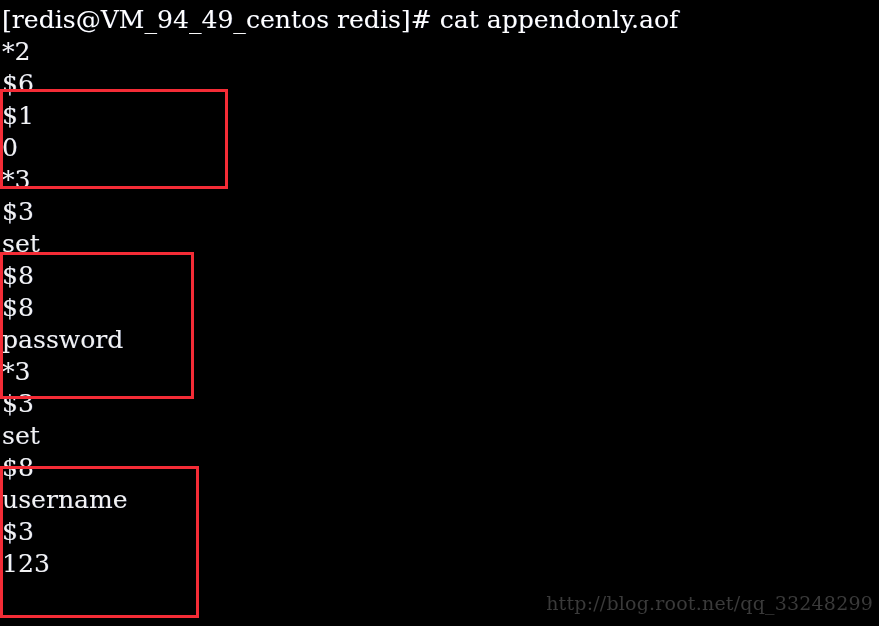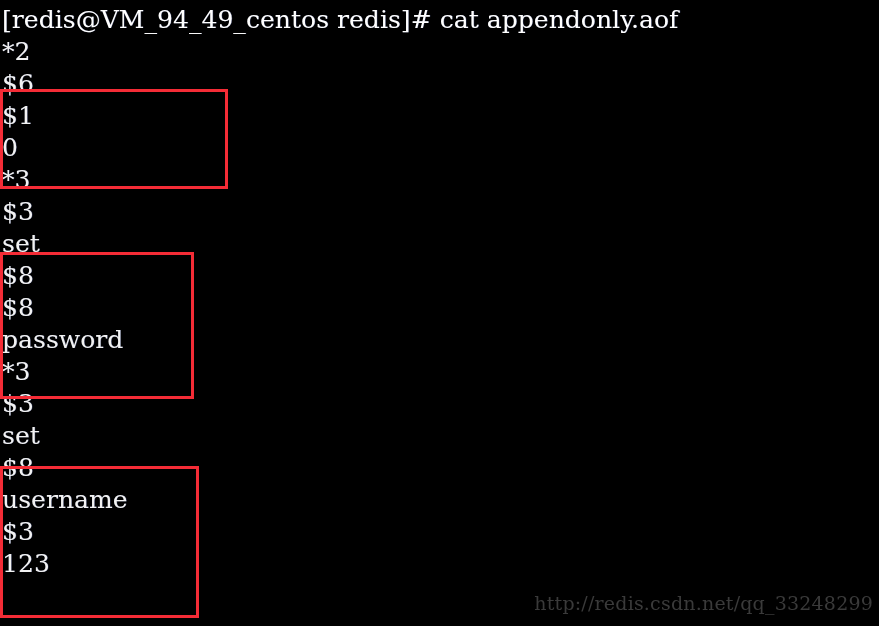--- a/index.html
+++ b/index.html
@@ -86,15 +86,15 @@
     <div class="line">$8</div>
     <div class="line">username</div>
     <div class="line">$3</div>
     <div class="line">123</div>
   </div>
 
   <div class="annot-box" id="box-select"></div>
   <div class="annot-box" id="box-username"></div>
   <div class="annot-box" id="box-password"></div>
 
-  <div id="watermark">http://redis.csdn.net/qq_33248299</div>
+  <div id="watermark">http://blog.root.net/qq_33248299</div>
 
 </div>
 
 </body></html>

